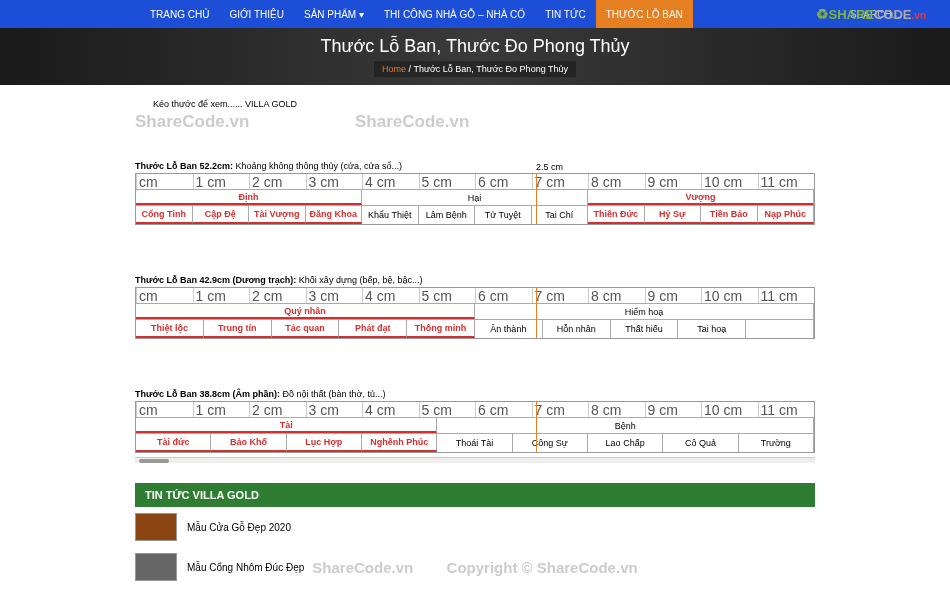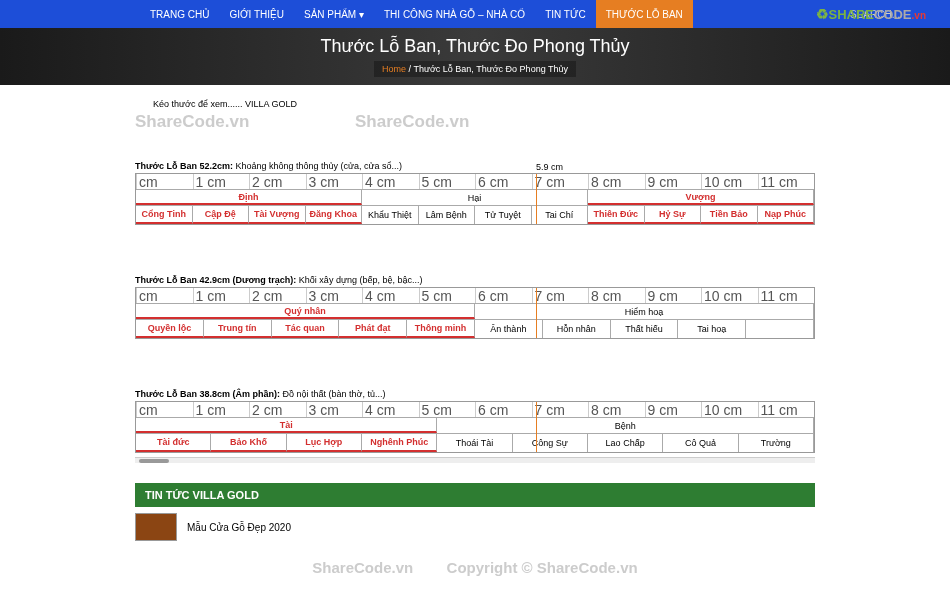--- a/index.html
+++ b/index.html
@@ -72,21 +72,21 @@
 </div>
 
 <div class="wm" style="top:112px;left:135px;">ShareCode.vn</div>
 <div class="wm" style="top:112px;left:355px;">ShareCode.vn</div>
 
 <div class="content">
   <div class="instr">Kéo thước để xem...... VILLA GOLD</div>
   <div id="rulers">
       <div class="rlabel"><b>Thước Lỗ Ban 52.2cm:</b><span class="sub"> Khoảng không thông thủy (cửa, cửa sổ...)</span></div>
       <div class="rulerwrap">
-        <div class="cm">5.9 cm</div>
+        <div class="cm">2.5 cm</div>
         <div class="vline"></div>
         <div class="ticks">
           <span>cm</span>
           <span>1 cm</span>
           <span>2 cm</span>
           <span>3 cm</span>
           <span>4 cm</span>
           <span>5 cm</span>
           <span>6 cm</span>
           <span>7 cm</span>
@@ -130,21 +130,21 @@
           <span>8 cm</span>
           <span>9 cm</span>
           <span>10 cm</span>
           <span>11 cm</span>
         </div>
         <div class="grouprow">
           <div class="red redb" style="flex: 5 1 0%;">Quý nhân</div>
           <div style="flex: 5 1 0%;">Hiểm hoạ</div>
         </div>
         <div class="cellrow">
-          <div class="red redb" style="flex: 1 1 0%;">Quyền lộc</div>
+          <div class="red redb" style="flex: 1 1 0%;">Thiệt lộc</div>
           <div class="red redb" style="flex: 1 1 0%;">Trung tín</div>
           <div class="red redb" style="flex: 1 1 0%;">Tác quan</div>
           <div class="red redb" style="flex: 1 1 0%;">Phát đạt</div>
           <div class="red redb" style="flex: 1 1 0%;">Thông minh</div>
           <div style="flex: 1 1 0%;">Ân thành</div>
           <div style="flex: 1 1 0%;">Hỗn nhân</div>
           <div style="flex: 1 1 0%;">Thất hiếu</div>
           <div style="flex: 1 1 0%;">Tai hoạ</div>
           <div style="flex: 1 1 0%;"></div>
         </div>
@@ -188,18 +188,22 @@
     </div>
 </div>
 
 <div class="news">
   <div class="news-head">TIN TỨC VILLA GOLD</div>
   <div id="newslist">
       <div class="news-item">
         <div class="thumb"></div>
         <div class="title">Mẫu Cửa Gỗ Đẹp 2020</div>
       </div>
+      <div class="news-item">
+        <div class="thumb t2"></div>
+        <div class="title">Mẫu Cổng Nhôm Đúc Đẹp</div>
+      </div>
     </div>
 </div>
 
 <div class="copywm">
   <span>ShareCode.vn</span>&nbsp;&nbsp;&nbsp;&nbsp;&nbsp;&nbsp;&nbsp;&nbsp;<span>Copyright © ShareCode.vn</span>
 </div>
 
 </body></html>

